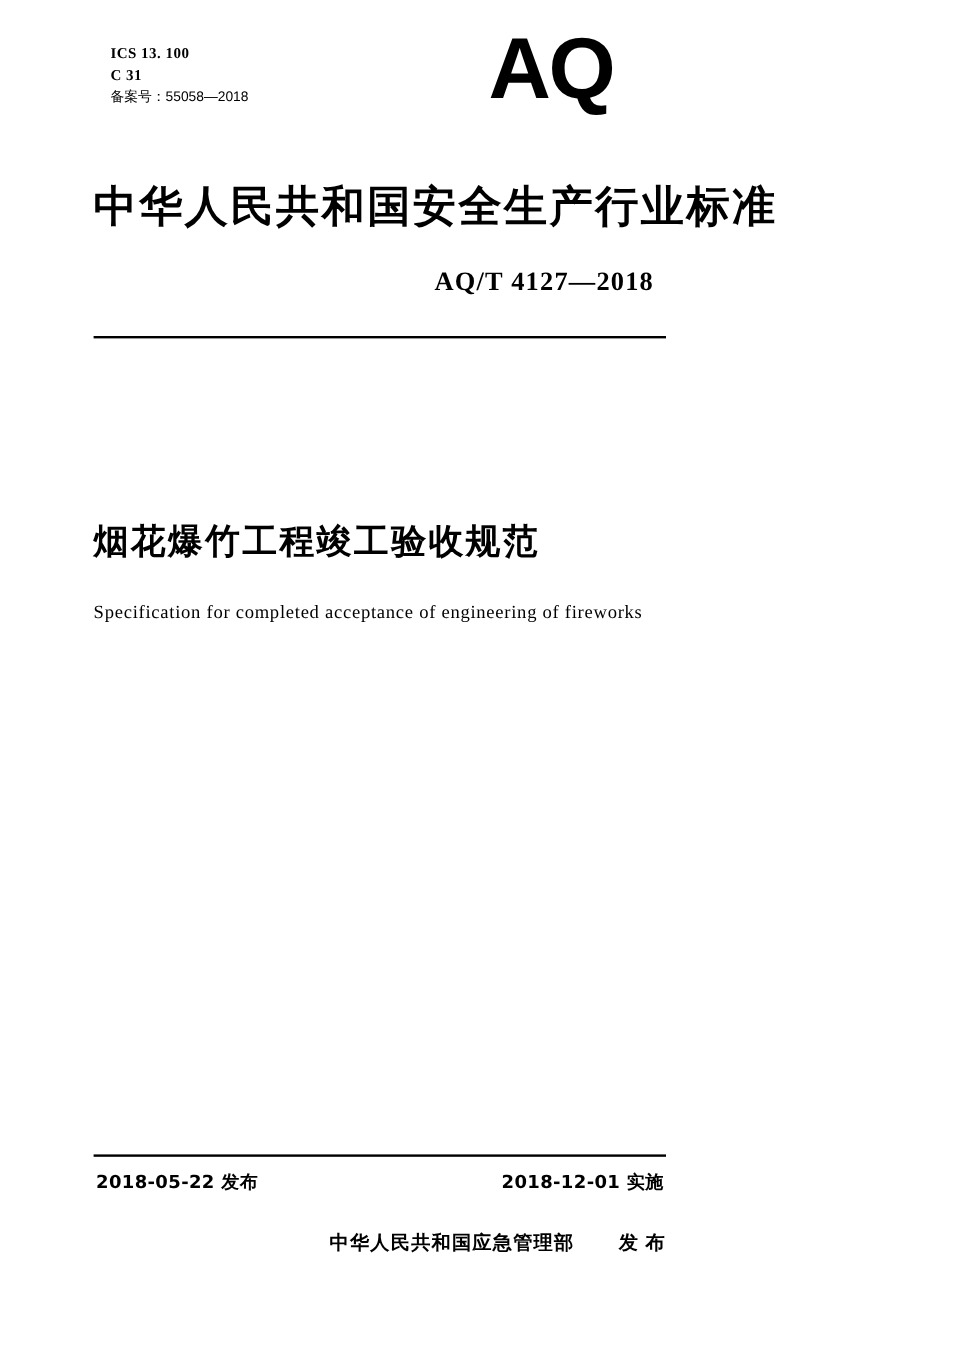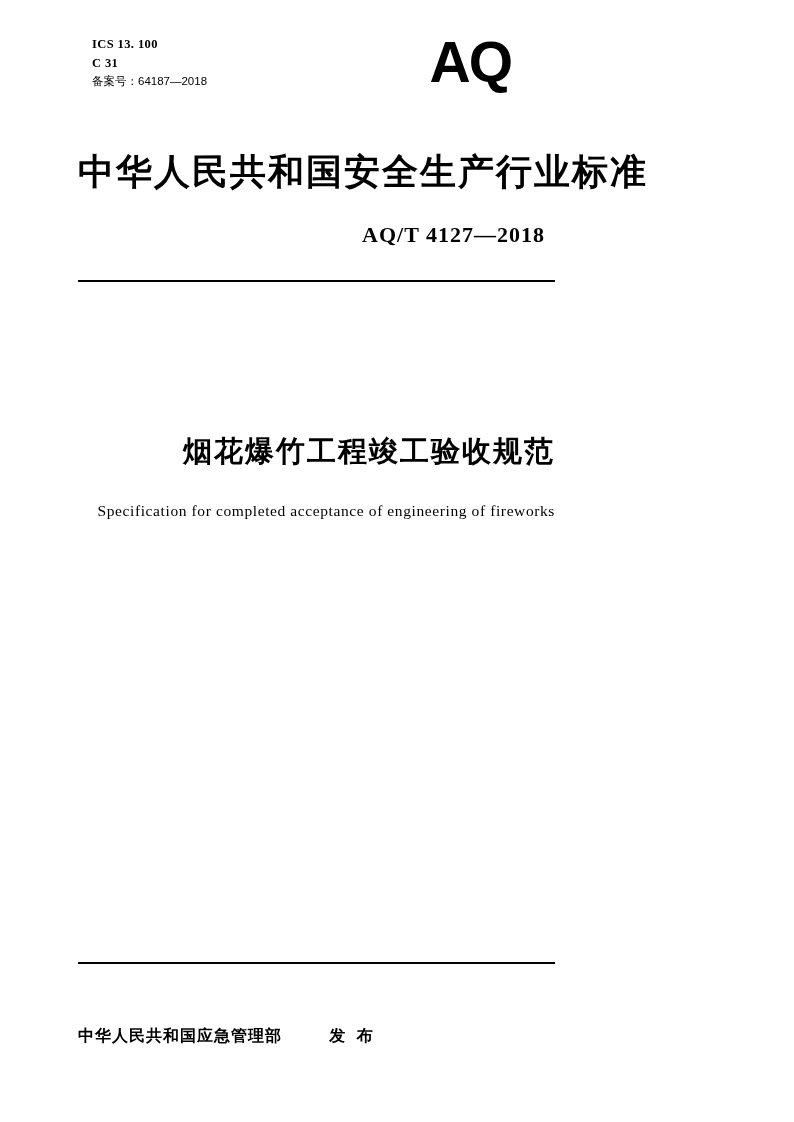--- a/index.html
+++ b/index.html
@@ -47,24 +47,24 @@
     font-family: "Liberation Sans", sans-serif;
     font-weight: normal;
     font-size: 11.5px;
     letter-spacing: 0;
   }
 
   
   .logo {
     position: absolute;
     right: 44px;
-    top: 34px;
+    top: 22px;
     font-family: "Liberation Sans", sans-serif;
     font-weight: bold;
-    font-size: 57px;
+    font-size: 72px;
     letter-spacing: -2px;
     line-height: 1;
   }
 
   
   .nat-title {
     position: absolute;
     left: 0;
     right: 0;
     top: 148px;
@@ -95,34 +95,34 @@
     top: 280px;
     border-top: 2.5px solid #000;
   }
 
   
   .doc-title {
     position: absolute;
     left: 0;
     right: 0;
     top: 432px;
-    text-align: right;
+    text-align: left;
     font-family: "DejaVu Sans", sans-serif;
     font-weight: bold;
     font-size: 29px;
     letter-spacing: 2px;
   }
 
   
   .doc-subtitle {
     position: absolute;
     left: 0;
     right: 0;
     top: 502px;
-    text-align: right;
+    text-align: left;
     font-family: "Liberation Serif", serif;
     font-size: 15.5px;
     letter-spacing: 0.6px;
   }
 
   
   .rule-bottom {
     position: absolute;
     left: 0;
     right: 0;
@@ -145,54 +145,58 @@
   }
   .dates .left { padding-left: 2px; }
   .dates .right { padding-right: 2px; }
 
   
   .issuer {
     position: absolute;
     left: 0;
     right: 0;
     top: 1026px;
-    text-align: left;
-    font-family: Liberation Mono, monospace;
+    text-align: right;
+    font-family: Liberation Sans, sans-serif;
     font-size: 16px;
     font-weight: bold;
     letter-spacing: 1px;
   }
   .issuer .gap { display: inline-block; width: 26px; }
 </style>
 </head>
 <body>
 
 <div class="page">
   <div class="content">
 
     <div class="meta">
       <div class="ics">ICS 13. 100</div>
       <div class="cls">C 31</div>
-      <div class="record">备案号：64187—2018</div>
+      <div class="record">备案号：55058—2018</div>
     </div>
 
     <div class="logo">AQ</div>
 
     <div class="nat-title">中华人民共和国安全生产行业标准</div>
 
     <div class="std-no">AQ/T 4127—2018</div>
 
     <div class="rule-top"></div>
 
     <div class="doc-title">烟花爆竹工程竣工验收规范</div>
 
     <div class="doc-subtitle">Specification for completed acceptance of engineering of fireworks</div>
 
     <div class="rule-bottom"></div>
 
+    <div class="dates">
+      <div class="left">2018-05-22 发布</div>
+      <div class="right">2018-12-01 实施</div>
+    </div>
 
     <div class="issuer">
       <span>中华人民共和国应急管理部</span>
       <span class="gap"></span>
       <span>发  布</span>
     </div>
 
   </div>
 </div>
 

